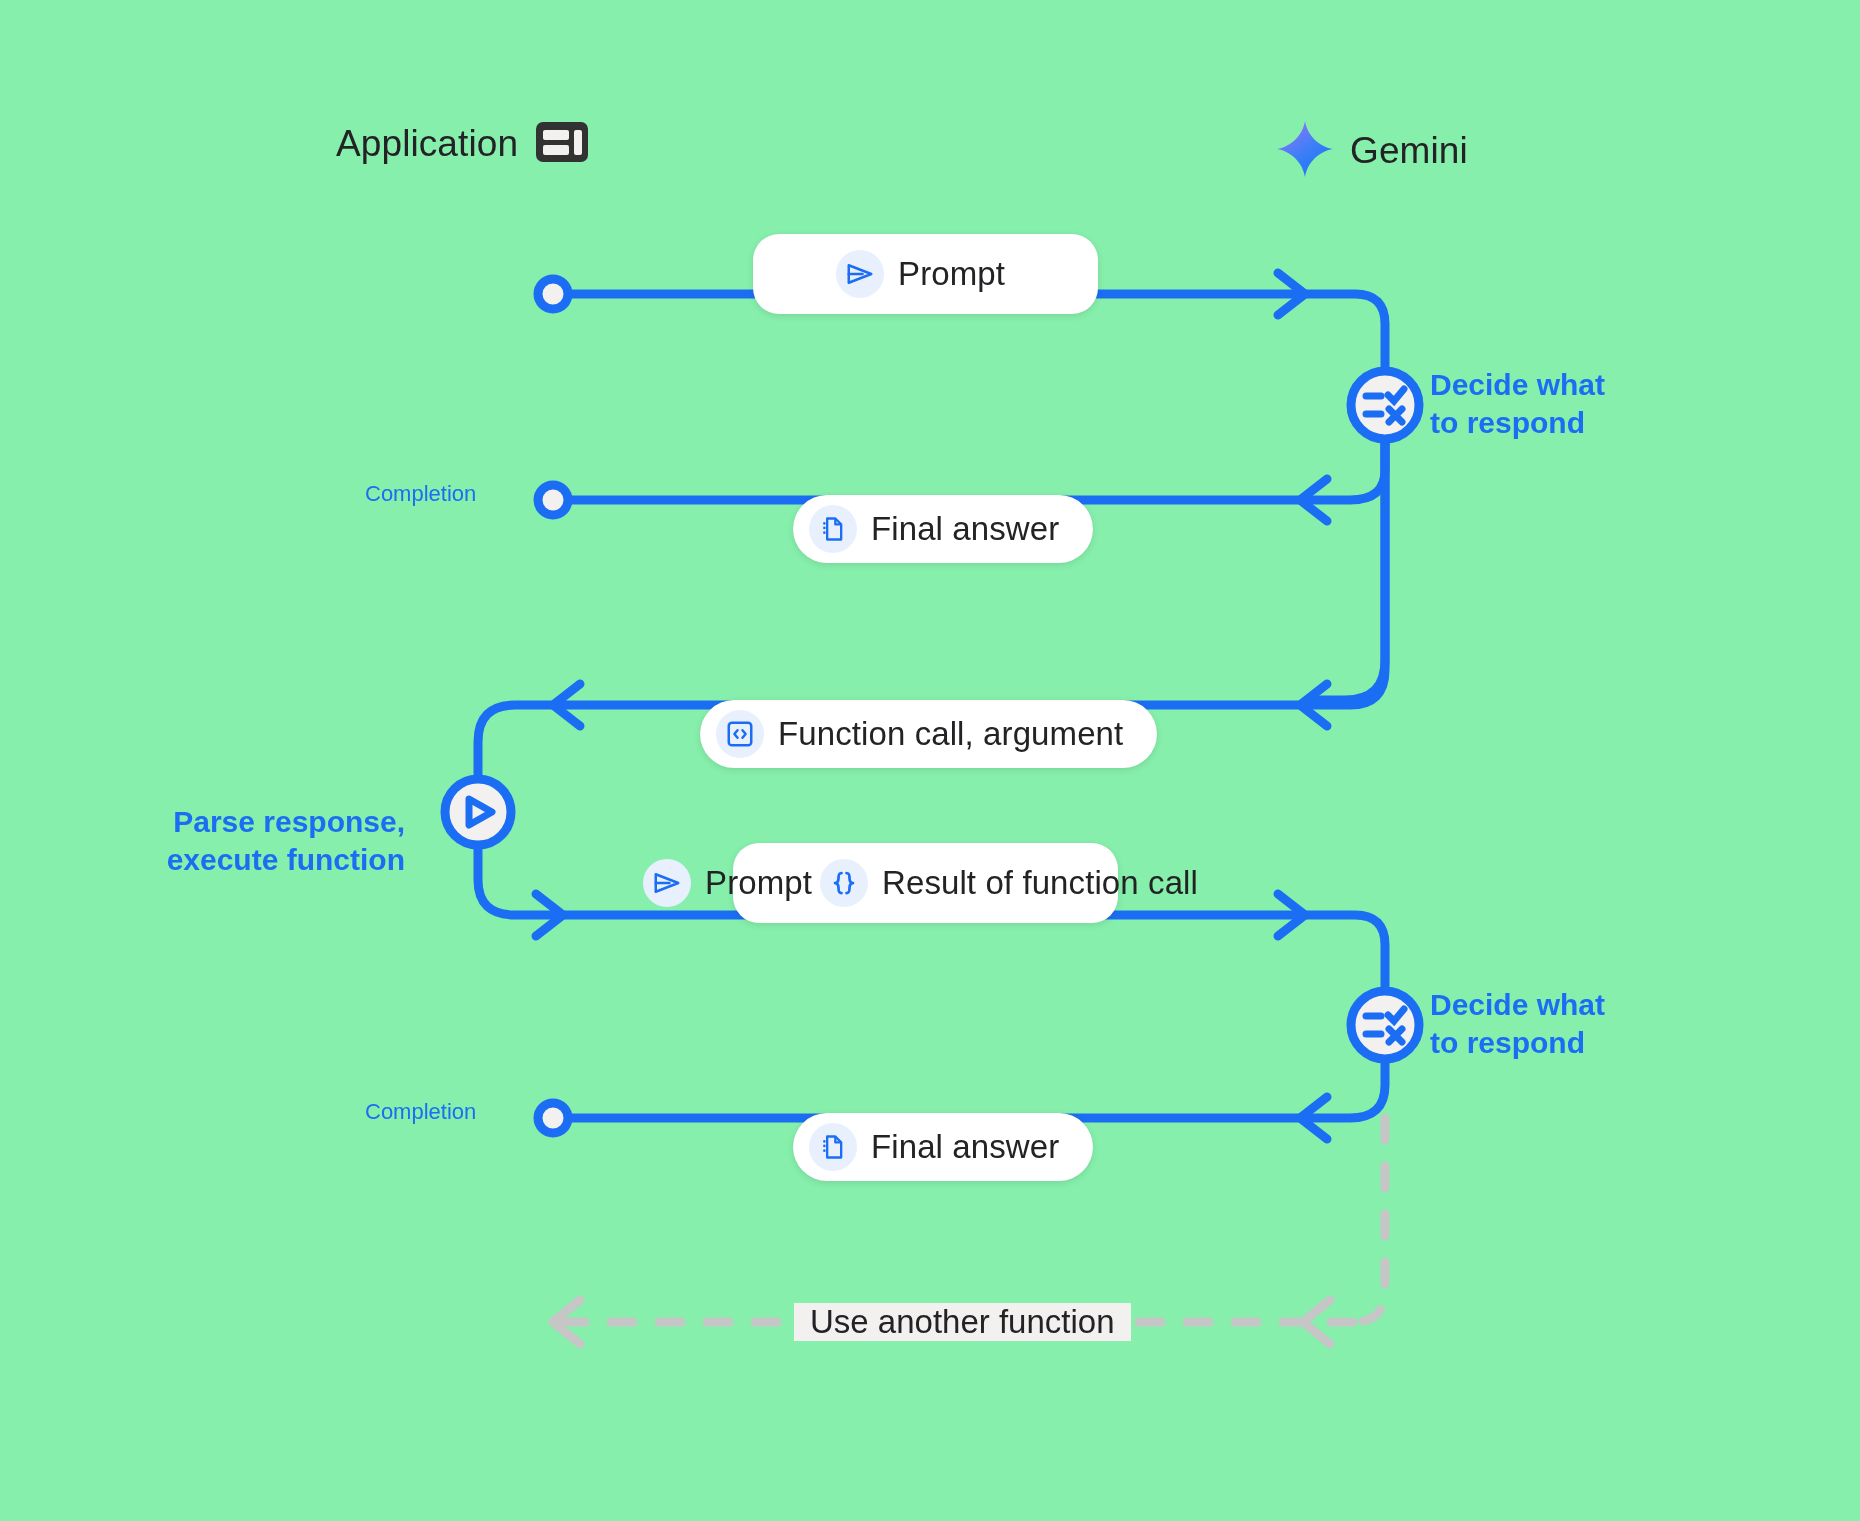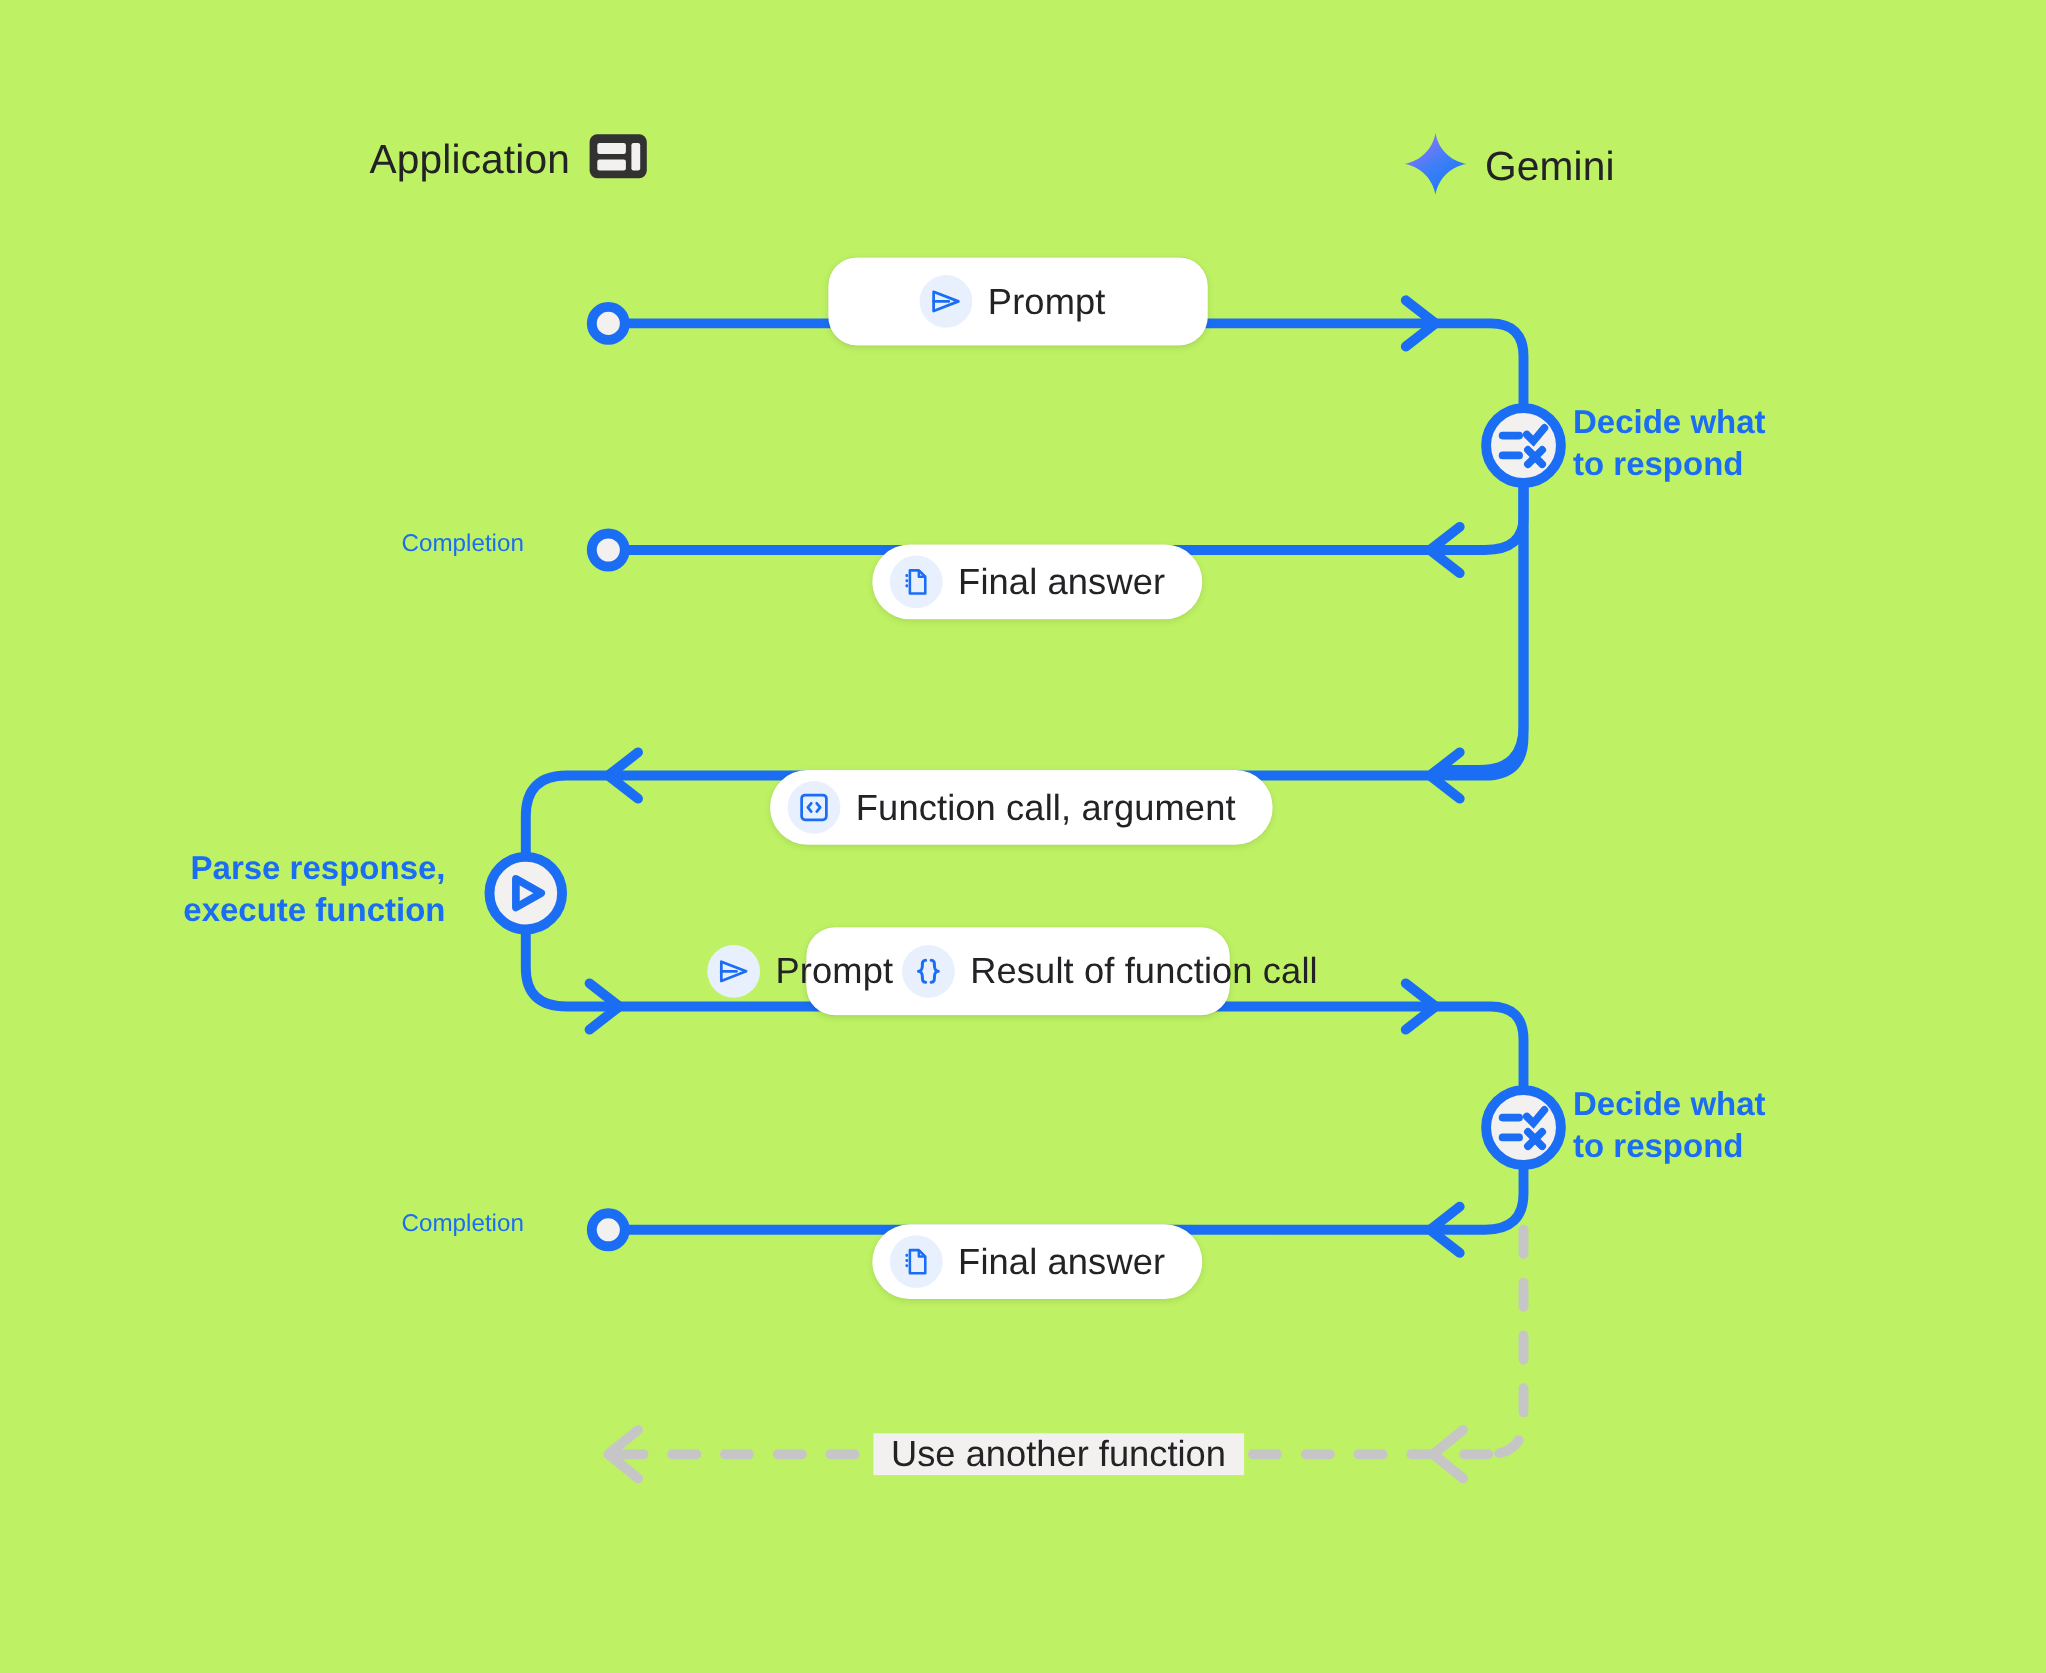--- a/index.html
+++ b/index.html
@@ -7,21 +7,21 @@
     width: 1860px;
     height: 1521px;
     background: #f2f1ef;
     font-family: "Liberation Sans", sans-serif;
     overflow: hidden;
   }
   #diagram-root {
     position: relative;
     width: 1860px;
     height: 1521px;
-    background: #bef264;
+    background: #86efac;
   }
   svg.layer {
     position: absolute;
     top: 0; left: 0;
     width: 1860px;
     height: 1521px;
     pointer-events: none;
   }
 
   
@@ -77,21 +77,21 @@
   
   .annot {
     position: absolute;
     color: #1b6ef3;
     font-size: 30px;
     font-weight: bold;
     line-height: 1.27;
     white-space: pre-line;
   }
   .annot.right { text-align: left; }
-  .annot.left  { text-align: right; }
+  .annot.left  { text-align: right; margin-top: 32px; }
 
   .lane-label {
     position: absolute;
     color: #1b6ef3;
     font-size: 22px;
     white-space: nowrap;
   }
 
   .loop-label {
     position: absolute;

